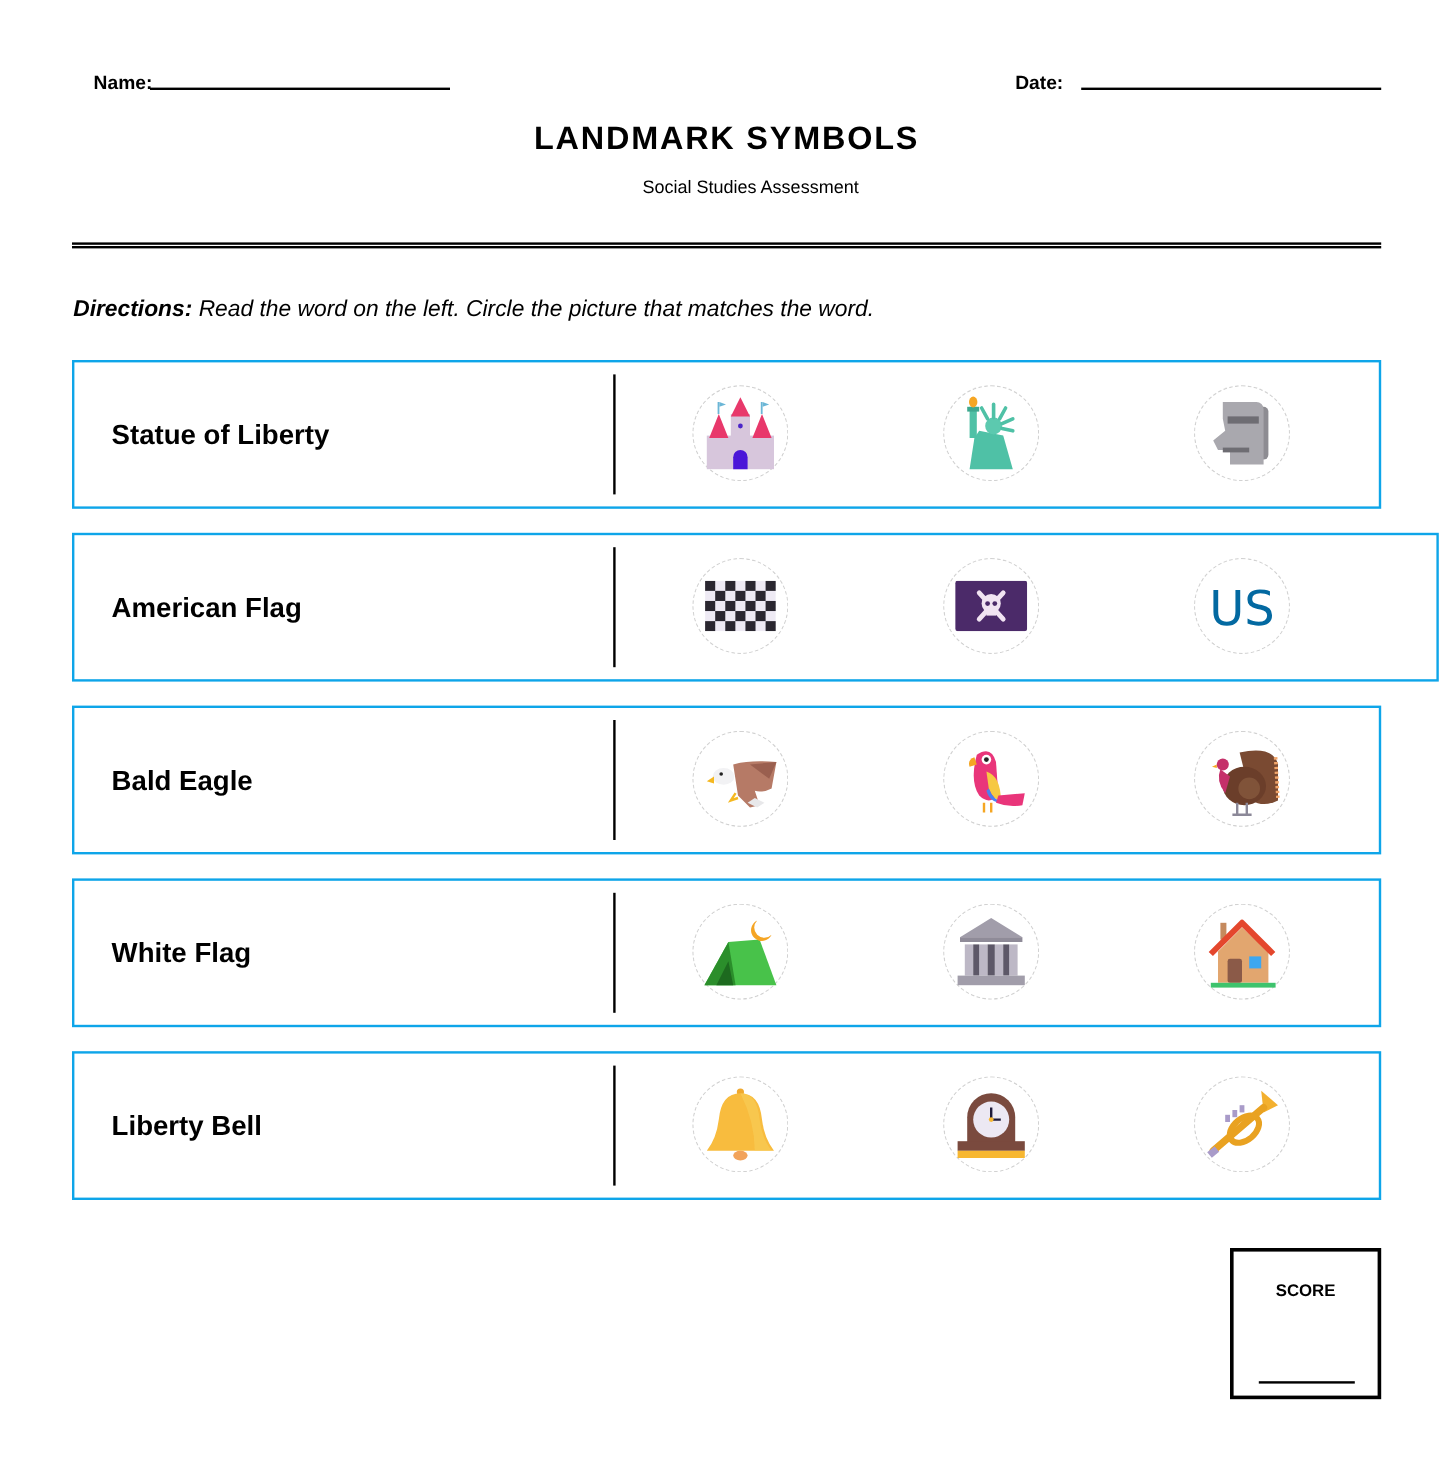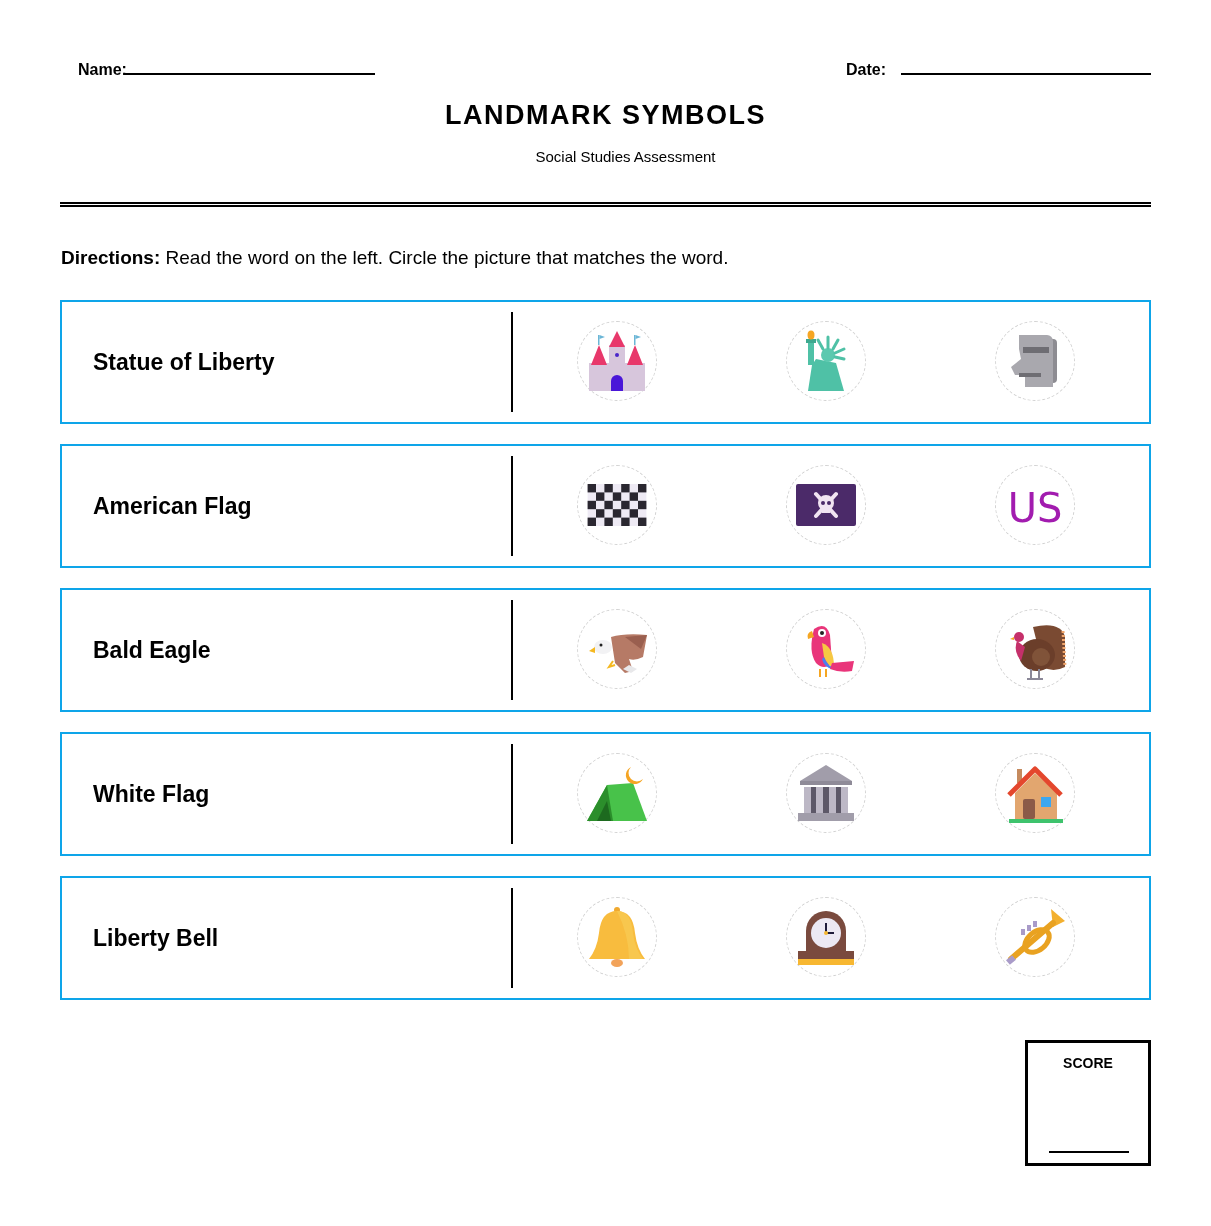--- a/index.html
+++ b/index.html
@@ -3,29 +3,29 @@
 <meta charset="utf-8">
 <style>
   html, body { margin:0; padding:0; background:#ffffff; }
   body { width:1211px; height:1226px; position:relative; font-family:"Liberation Sans", sans-serif; color:#000; overflow:hidden; }
   .abs { position:absolute; }
   .lbl { font-weight:bold; font-size:16px; }
   .uline { border-bottom:2px solid #000; height:0; }
   .title { left:0; width:1211px; top:100px; text-align:center; font-size:27px; font-weight:bold; letter-spacing:1.5px; }
   .subtitle { left:0; width:1211px; top:148px; text-align:center; font-size:15px;margin-left:20px; }
   .hr { left:60px; width:1091px; height:0; border-top:2px solid #000; }
-  .directions { left:61px; top:247px; font-size:19px; }
+  .directions { left:61px; top:247px; font-size:19px; font-style:italic; }
   .directions b { font-weight:bold; }
   .row { left:60px; width:1087px; height:120px; border:2px solid #0ea5e9; }
   .word { position:absolute; left:31px; top:0; height:120px; line-height:120px; font-size:23px; font-weight:bold; }
   .divider { position:absolute; left:449px; top:10px; width:2px; height:100px; background:#000; }
   .opt { position:absolute; top:19px; width:80px; height:80px; border-radius:50%; border:1px dashed #d2d2d2; box-sizing:border-box; display:flex; align-items:center; justify-content:center; cursor:pointer; }
   .opt svg { display:block; }
   .score { left:1025px; top:1040px; width:120px; height:120px; border:3px solid #000; }
-  .score-label { position:absolute; left:0; width:120px; top:12px; text-align:center; font-size:14px; font-weight:bold; }
+  .score-label { position:absolute; left:0; width:120px; top:24px; text-align:center; font-size:14px; font-weight:bold; }
   .score-line { position:absolute; left:21px; top:108px; width:80px; border-top:2px solid #000; }
 </style>
 </head>
 <body>
 
 <div class="abs lbl" style="left:78px;top:61px;">Name:</div>
 <div class="abs uline" style="left:125px;top:73px;width:250px;"></div>
 <div class="abs lbl" style="left:846px;top:61px;">Date:</div>
 <div class="abs uline" style="left:901px;top:73px;width:250px;"></div>
 
@@ -74,21 +74,21 @@
   <div class="opt" style="left:933px;">
     <svg width="64" height="64" viewBox="0 0 64 64">
       <rect x="40" y="10" width="14" height="44" rx="4" fill="#8d8c92"></rect>
       <path d="M16,6 H44 a6,6 0 0 1 6,6 V58 H22 V46 H12 L8,38 L18,30 L16,20 Z" fill="#a9a8ae"></path>
       <rect x="20" y="18" width="26" height="6" fill="#6e6d73"></rect>
       <rect x="16" y="44" width="22" height="4" fill="#6e6d73"></rect>
     </svg>
   </div>
 </div>
 
-<div class="abs row" style="top:444px;">
+<div class="abs row" style="top:444px;padding-left:48px;">
   <div class="word">American Flag</div>
   <div class="divider"></div>
   <div class="opt" style="left:515px;">
     <svg width="60" height="42" viewBox="0 0 70 50">
       <rect x="0" y="0" width="70" height="50" rx="2" fill="#eeeaf4"></rect>
       <g fill="#2a2730">
         <rect x="0" y="0" width="10" height="10"></rect>
           <rect x="20" y="0" width="10" height="10"></rect>
           <rect x="40" y="0" width="10" height="10"></rect>
           <rect x="60" y="0" width="10" height="10"></rect>
@@ -116,21 +116,21 @@
         <line x1="20" y1="10" x2="40" y2="32"></line>
           <line x1="40" y1="10" x2="20" y2="32"></line>
       </g>
       <circle cx="30" cy="19" r="8" fill="#f1e4f2"></circle>
       <rect x="26" y="24" width="8" height="5" fill="#f1e4f2"></rect>
       <circle cx="27" cy="19" r="2" fill="#4b2a69"></circle>
         <circle cx="33" cy="19" r="2" fill="#4b2a69"></circle>
     </svg>
   </div>
   <div class="opt" style="left:933px;">
-    <span style="font-family:'DejaVu Sans',sans-serif;font-size:40px;color:#a21caf;line-height:1;margin-top:6px;">US</span>
+    <span style="font-family:'DejaVu Sans',sans-serif;font-size:40px;color:#0369a1;line-height:1;margin-top:6px;">US</span>
   </div>
 </div>
 
 <div class="abs row" style="top:588px;">
   <div class="word">Bald Eagle</div>
   <div class="divider"></div>
   <div class="opt" style="left:515px;">
     <svg width="64" height="64" viewBox="0 0 64 64">
       <path d="M26,20 Q40,16 62,18 L58,40 Q50,44 44,42 L48,54 L40,56 L30,46 Z" fill="#b67a66"></path>
       <path d="M40,20 L62,18 L56,32 Z" fill="#9a5f4f"></path>

